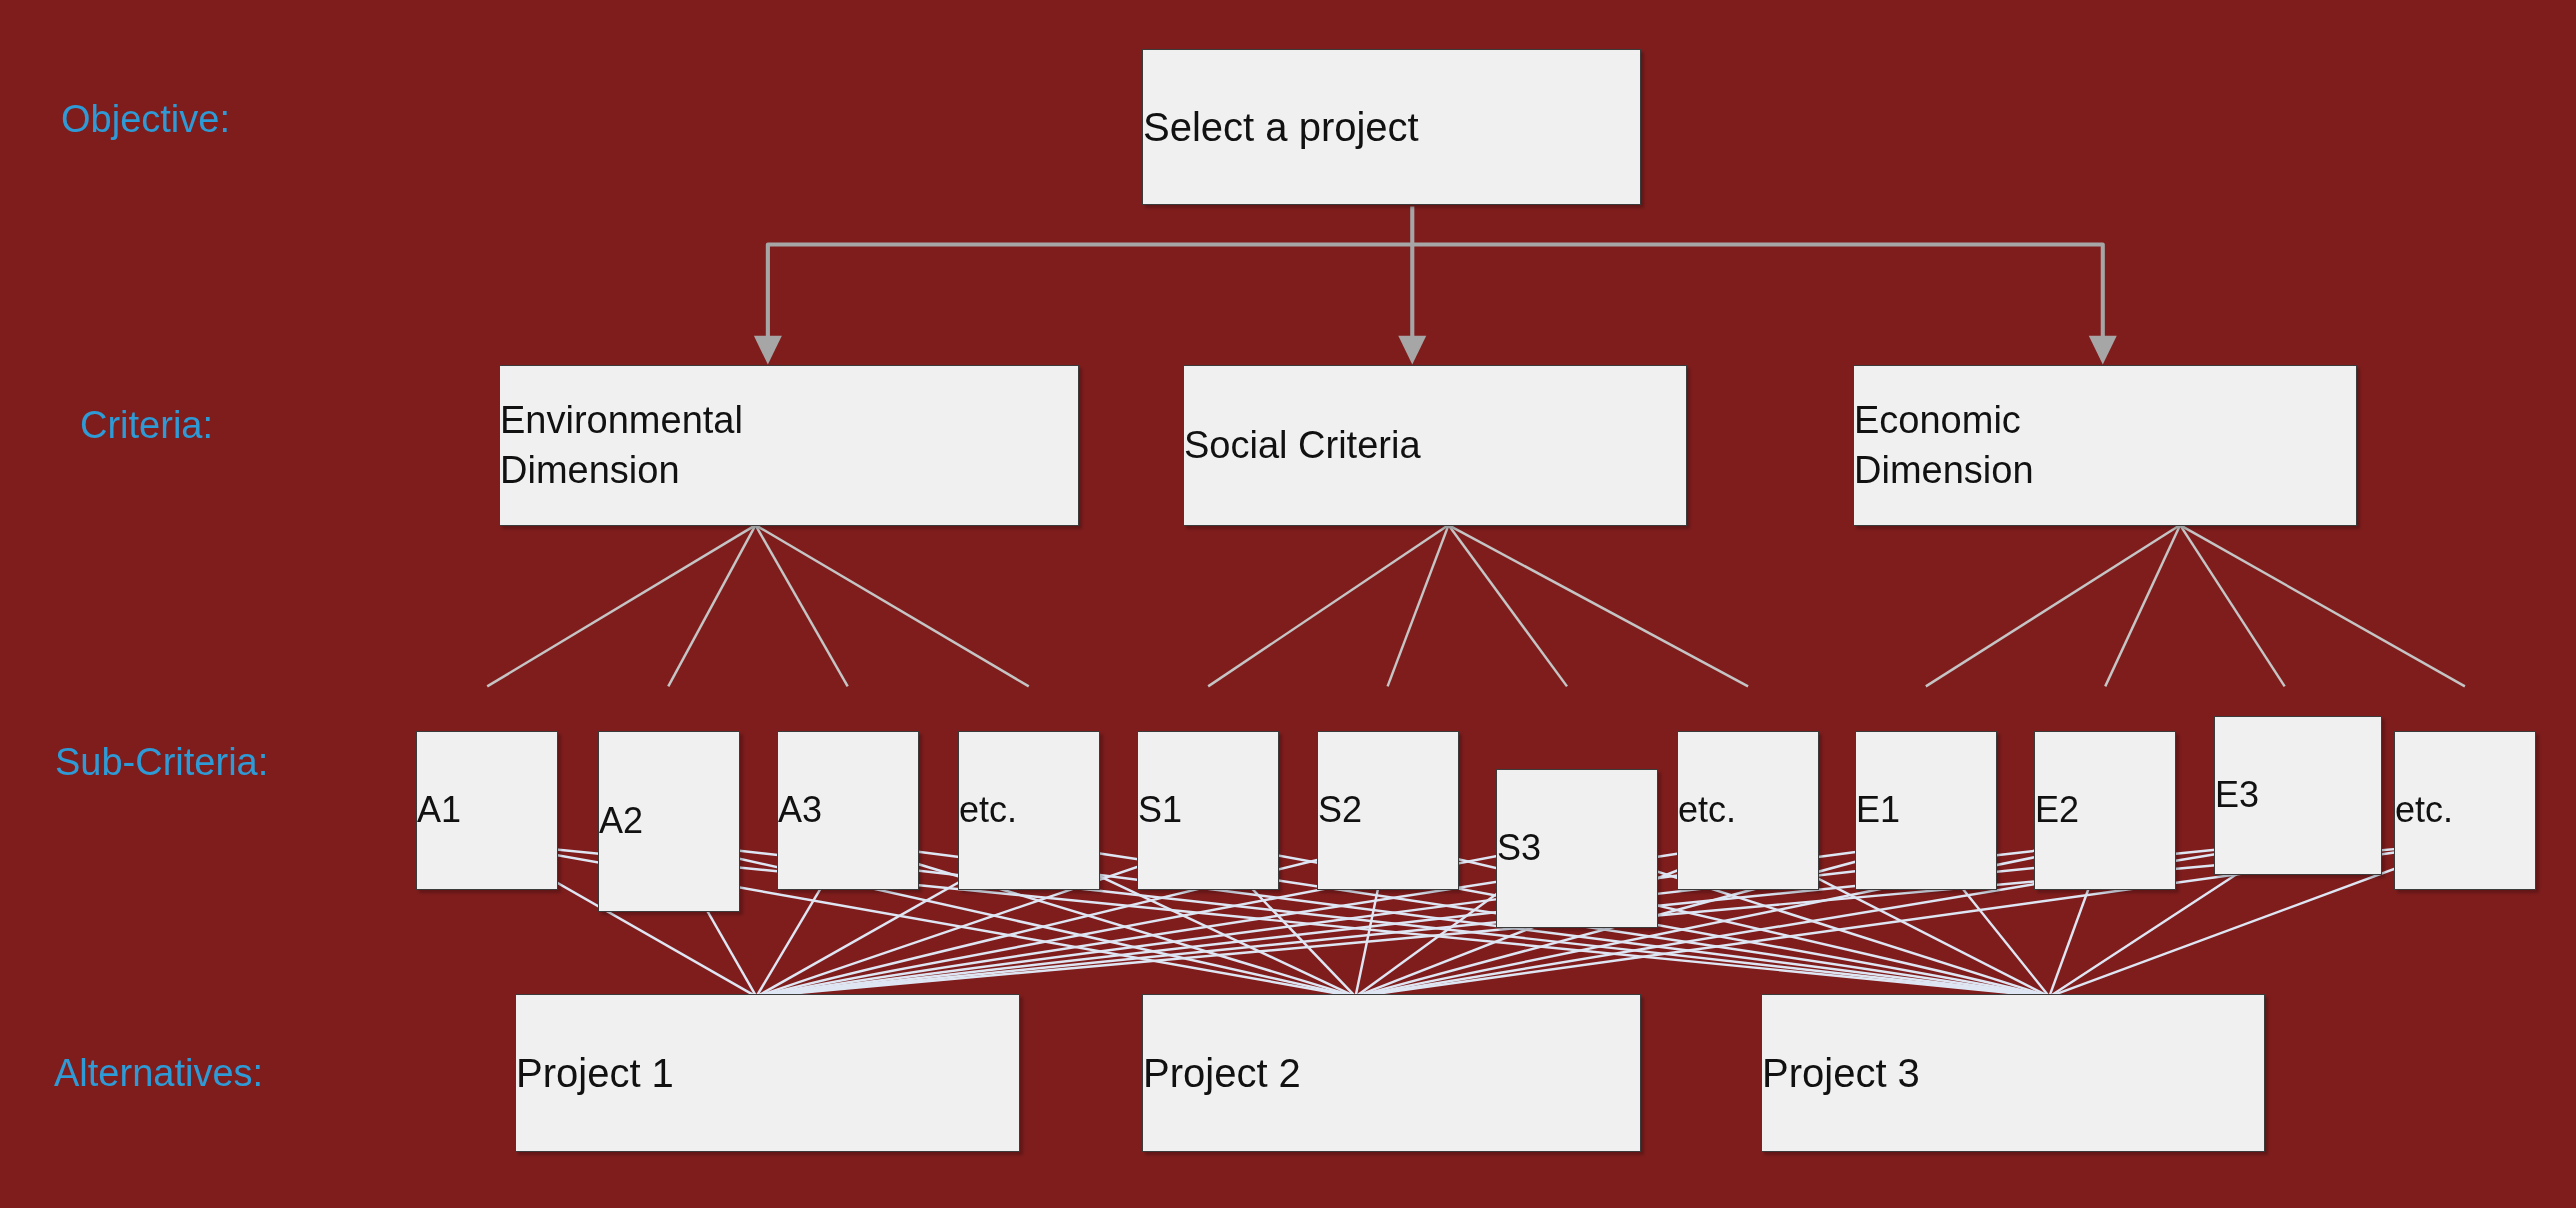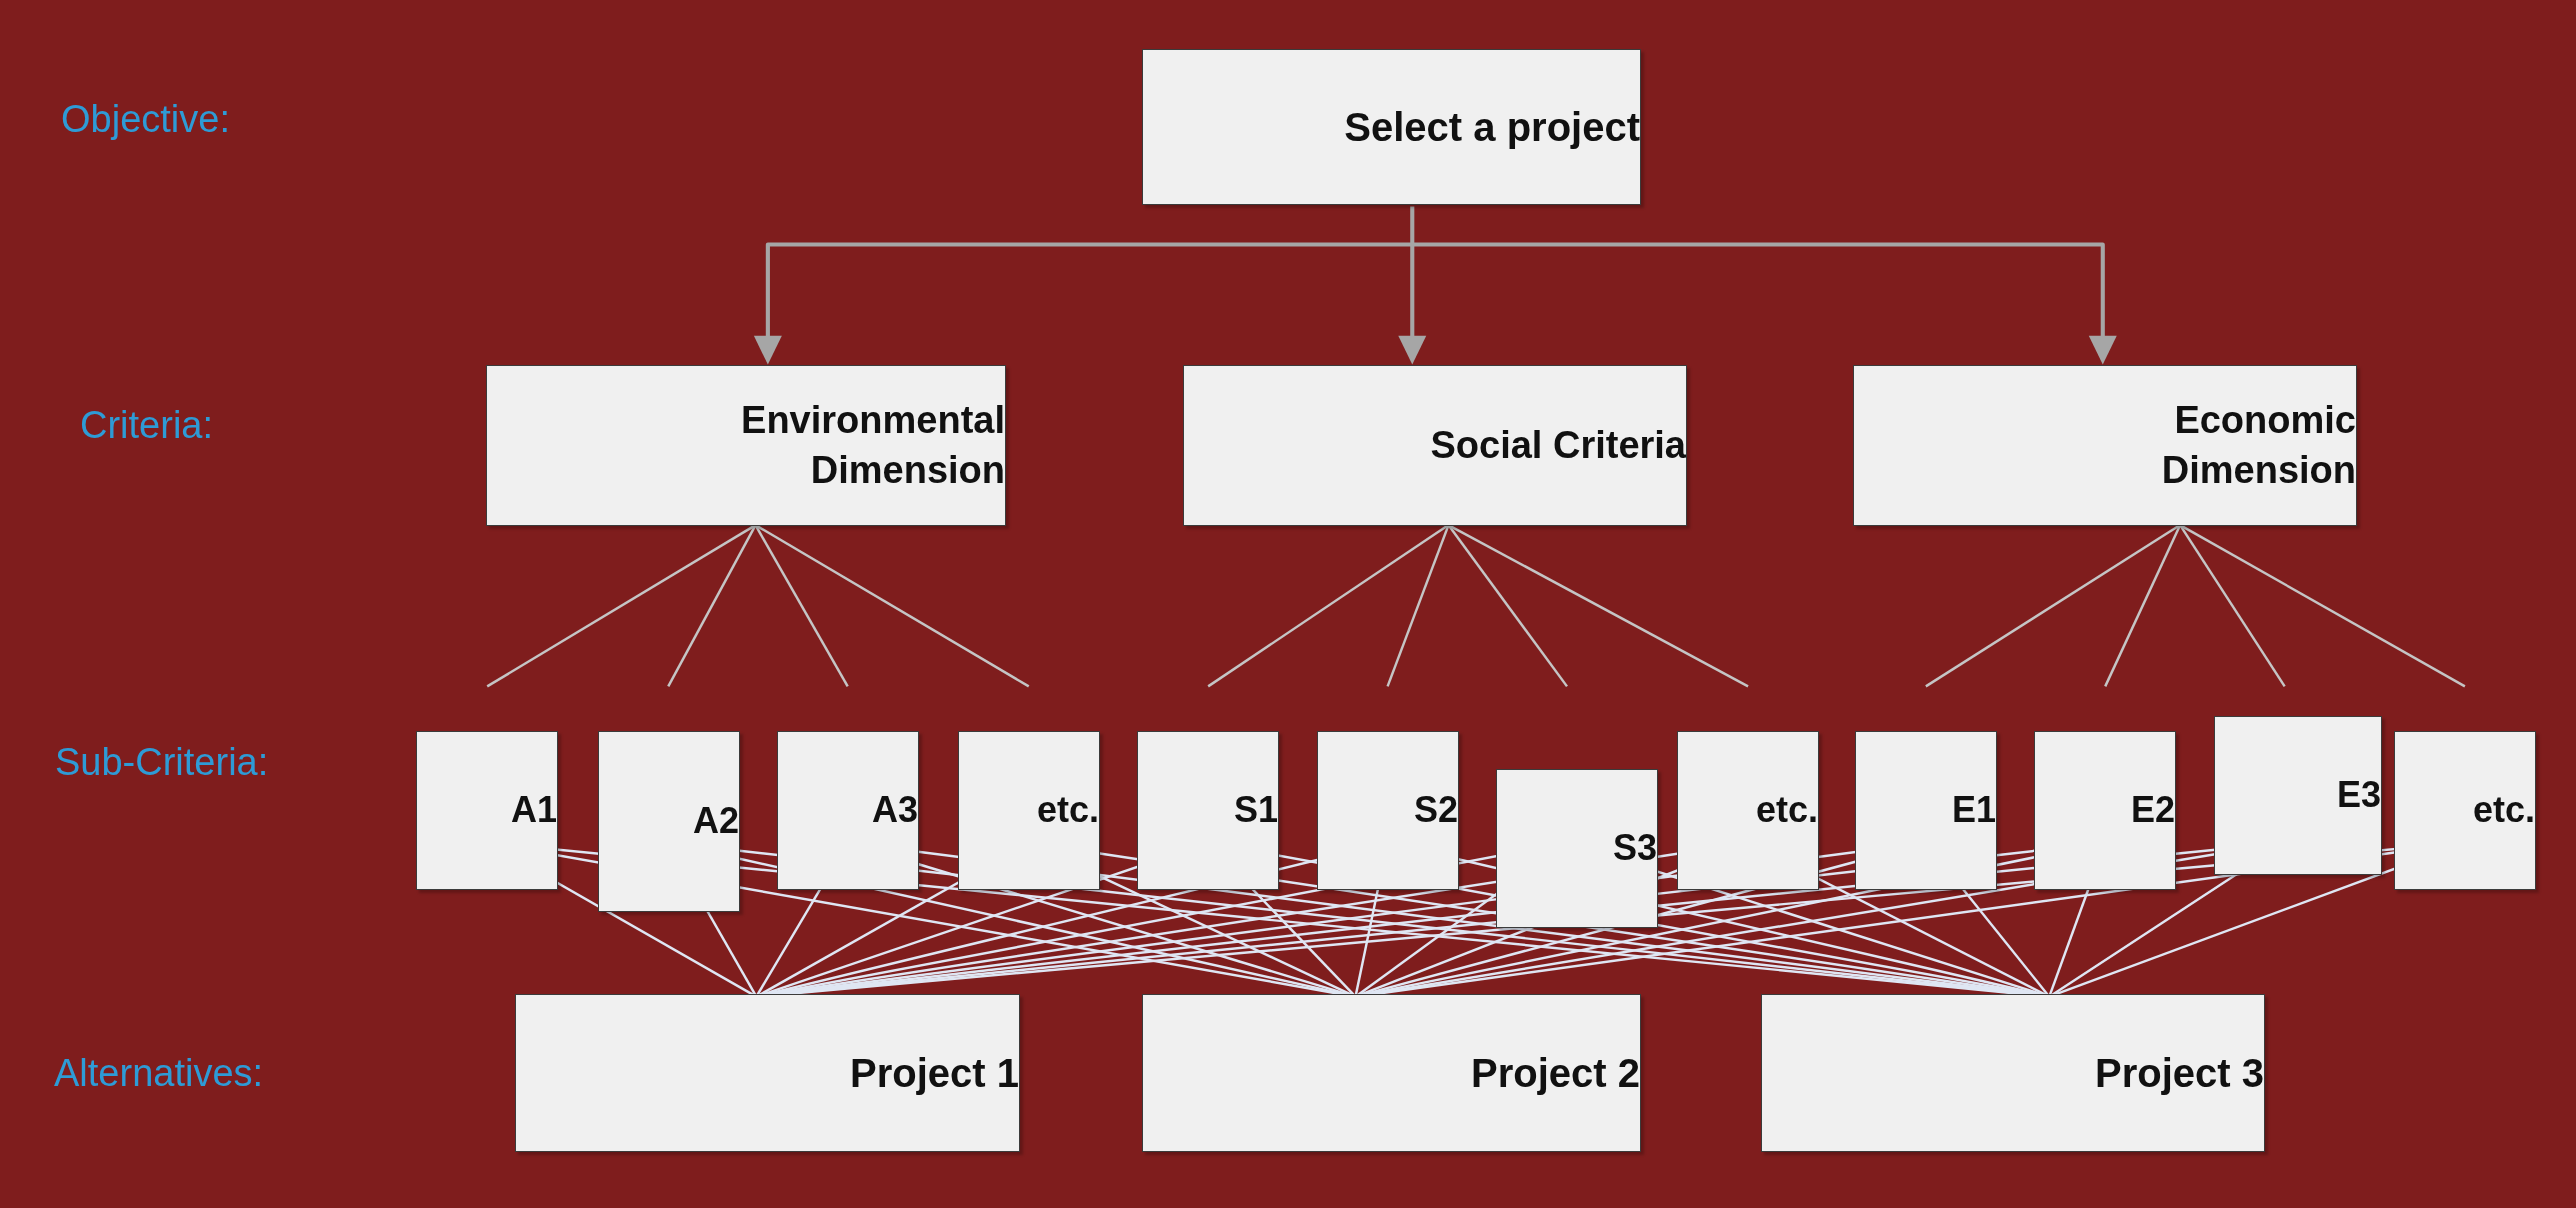--- a/index.html
+++ b/index.html
@@ -13,23 +13,23 @@
   }
   html,body{margin:0;padding:0;background:#ffffff;}
   body{font-family:"Liberation Sans", sans-serif;}
   #canvas{position:relative;width:2576px;height:1209px;background:#7f1d1d;overflow:hidden;}
   #wires{position:absolute;left:0;top:0;width:2576px;height:1209px;}
   .node{
     position:absolute;
     background:var(--box-fill);
     border:1.6px solid var(--box-border);
     box-shadow:3.3px 3.3px 2.5px rgba(0,0,0,0.22);
-    display:flex;flex-direction:column;align-items:flex-end;justify-content:center;
+    display:flex;flex-direction:column;align-items:flex-start;justify-content:center;
     text-align:center;color:var(--text-color);
-    font-size:40px;line-height:1.3;box-sizing:border-box;font-weight:bold;
+    font-size:40px;line-height:1.3;box-sizing:border-box;
   }
   .criteria-node{font-size:38px;}
   .criteria-node span{display:block;}
   .sub-node{font-size:36px;margin-top:46px;}
   .row-label{
     position:absolute;color:var(--label-blue);
     font-size:38px;line-height:1.1;white-space:nowrap;
   }
 </style>
 </head>
@@ -104,21 +104,21 @@
 
   <div class="row-label" style="left:61px;top:99px">Objective:</div>
   <div class="row-label" style="left:80px;top:405px">Criteria:</div>
   <div class="row-label" style="left:55px;top:742px">Sub-Criteria:</div>
   <div class="row-label" style="left:54px;top:1053px">Alternatives:</div>
 
   <div class="node" style="left:1142px;top:49px;width:499px;height:156px">
     <span>Select a project</span>
   </div>
 
-  <div class="node criteria-node" style="left:486px;top:365px;width:520px;height:161px">
+  <div class="node criteria-node" style="left:499px;top:365px;width:580px;height:161px">
     <span>Environmental</span>
     <span>Dimension</span>
   </div>
   <div class="node criteria-node" style="left:1183px;top:365px;width:504px;height:161px">
     <span>Social Criteria</span>
     <span></span>
   </div>
   <div class="node criteria-node" style="left:1853px;top:365px;width:504px;height:161px">
     <span>Economic</span>
     <span>Dimension</span>

